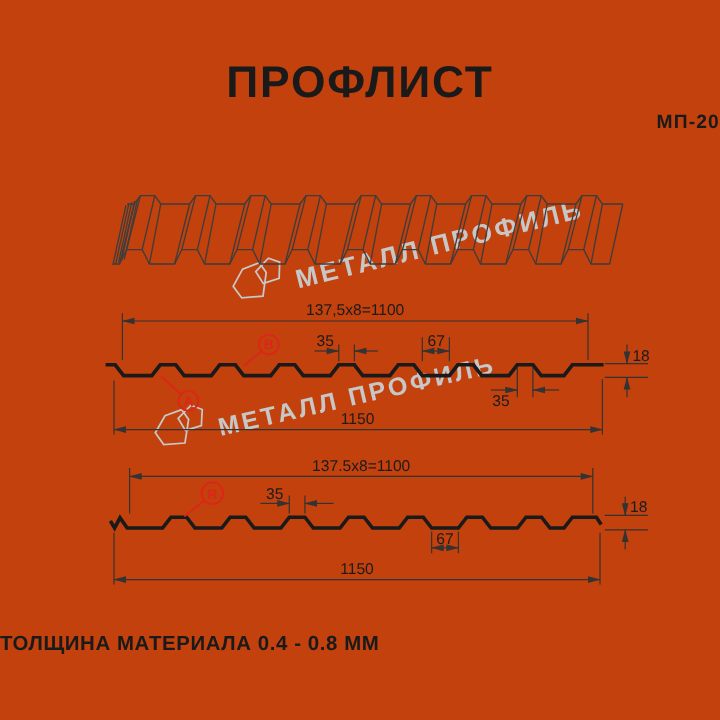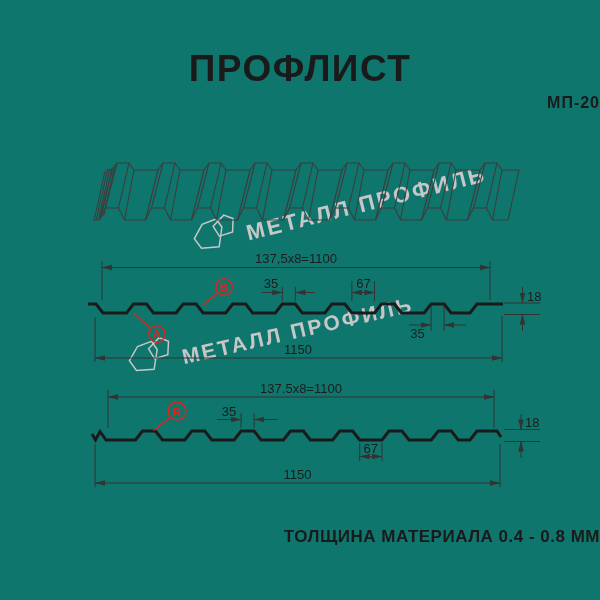--- a/index.html
+++ b/index.html
@@ -1,27 +1,27 @@
 <!DOCTYPE html>
 <html style="--accent-red: #de251b; --line-dark: #1a1a1a; --dim-line: #333333; --watermark-gray: #c7c7c7;"><head>
 <meta charset="utf-8">
 <style>
   :root{
     --accent-red:#de251b; --dim-line:#333333; --line-dark:#1a1a1a; --watermark-gray:#c7c7c7;
   }
   html,body{margin:0;padding:0;}
   body{width:600px;height:600px;background:#ffffff;overflow:hidden;
        font-family:"Liberation Sans",sans-serif;}
-  .page{position:relative;width:600px;height:600px;background:#0f766e;}
+  .page{position:relative;width:600px;height:600px;background:#c2410c;}
   .title{position:absolute;left:0;right:0;top:48px;text-align:center;
          font-size:37px;font-weight:800;letter-spacing:1.5px;color:var(--line-dark);}
   .subtitle{position:absolute;left:0;right:0;top:94px;text-align:right;
          font-size:16px;font-weight:700;letter-spacing:1px;color:var(--line-dark);}
-  .footer{position:absolute;left:0;right:0;top:527px;text-align:right;
-         font-size:17px;font-weight:700;letter-spacing:.5px;color:var(--line-dark);margin-left:39px;}
+  .footer{position:absolute;left:0;right:0;top:527px;text-align:left;
+         font-size:17px;font-weight:700;letter-spacing:.5px;color:var(--line-dark);}
   .wm{position:absolute;display:flex;align-items:flex-end;gap:7px;white-space:nowrap;}
   .wm-text{font-weight:800;color:var(--watermark-gray);letter-spacing:2.5px;}
   .wm1{left:193px;top:222px;transform:rotate(-14deg);transform-origin:0 60%;}
   .wm1 .wm-text{font-size:22px;}
   .wm2{left:128px;top:344px;transform:rotate(-13deg);transform-origin:0 60%;}
   .wm2 .wm-text{font-size:21px;}
   .wm-logo path{stroke:var(--watermark-gray);stroke-width:1.6;fill:none;}
   svg.diagram{position:absolute;left:0;top:0;}
   .prof{stroke:var(--line-dark);stroke-width:3;fill:none;stroke-linejoin:miter;}
   .sheet{stroke:#3d3d3d;stroke-width:1.1;fill:none;stroke-linejoin:miter;}

